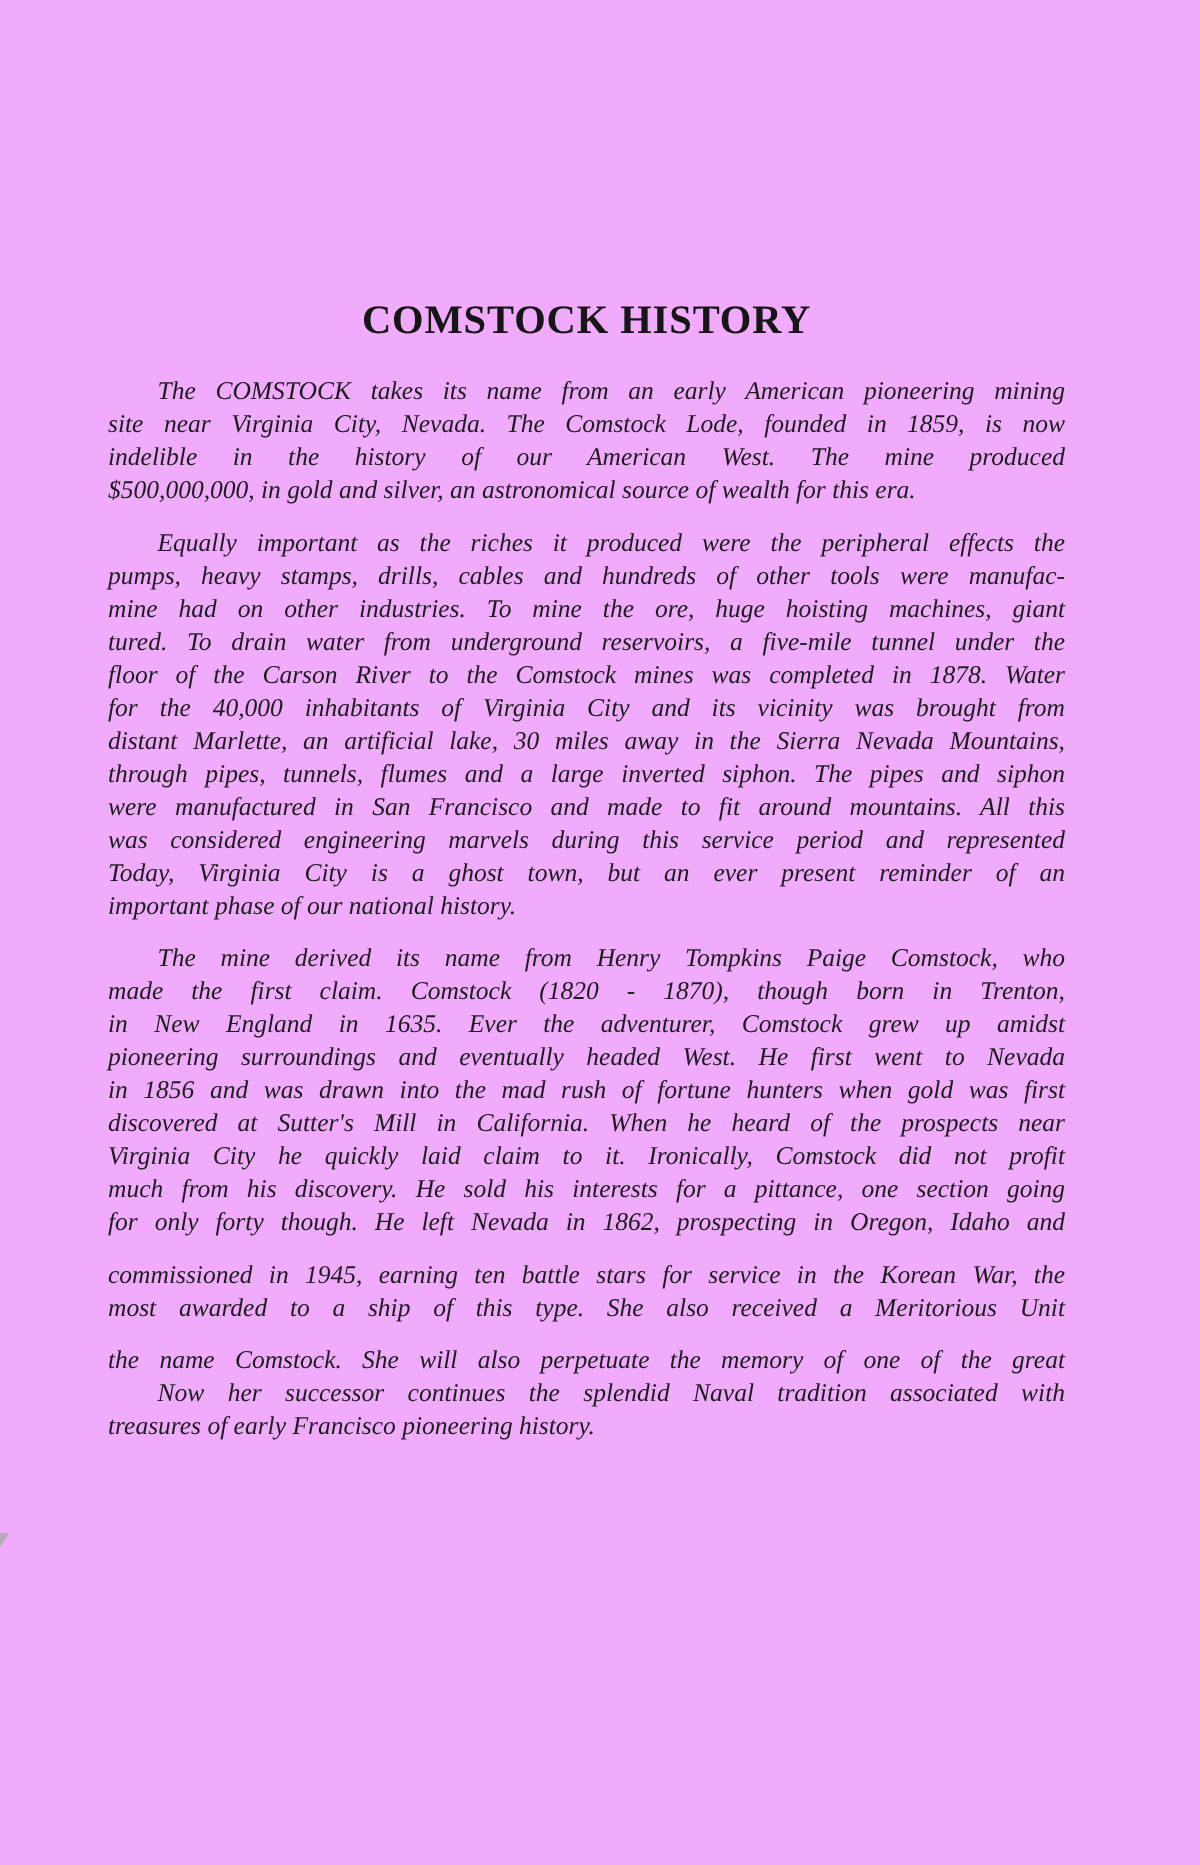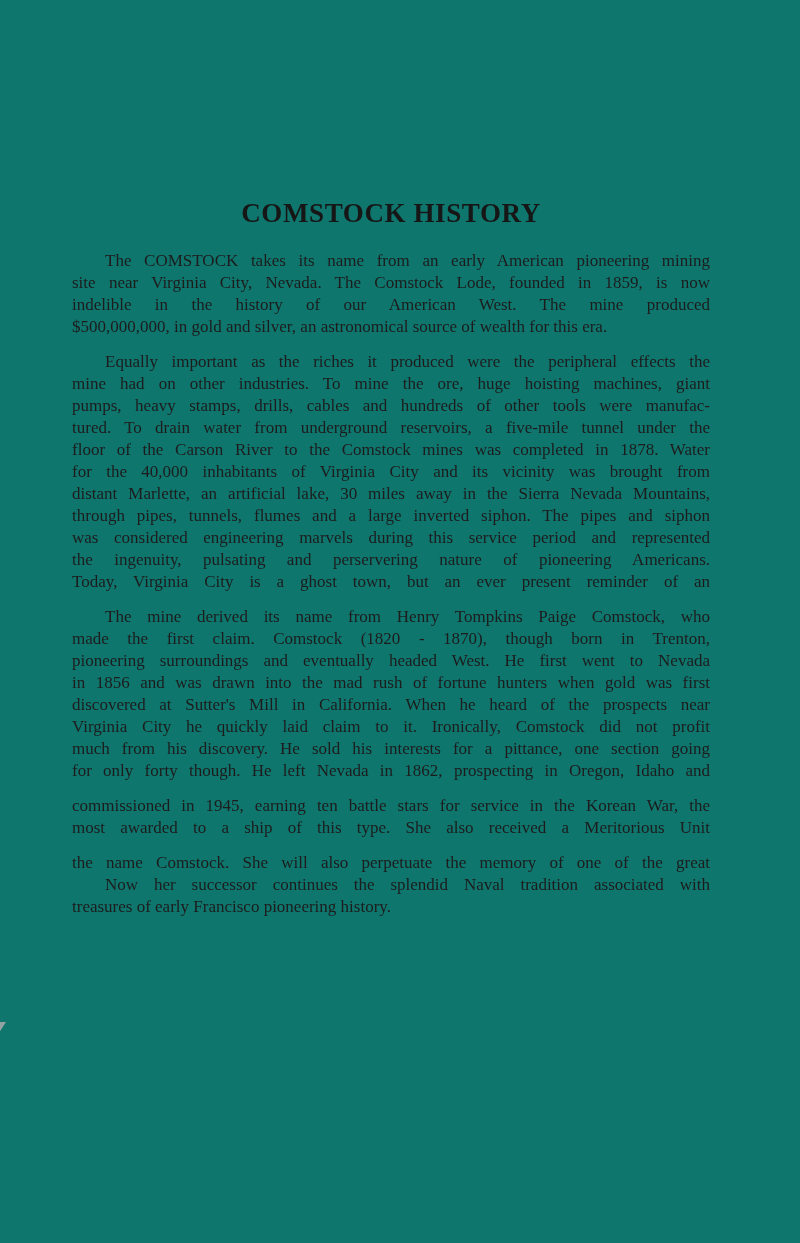--- a/index.html
+++ b/index.html
@@ -3,21 +3,21 @@
 <meta charset="utf-8">
 <style>
   html, body {
     margin: 0;
     padding: 0;
   }
   .page {
     position: relative;
     width: 800px;
     height: 1243px;
-    background: #0f766e;
+    background: #f0abfc;
     font-family: "Liberation Serif", serif;
     color: #1c1c1c;
     overflow: hidden;
   }
   .content {
     position: absolute;
     left: 72px;
     top: 198px;
     width: 638px;
   }
@@ -25,20 +25,21 @@
     margin: 0 0 22px 0;
     font-size: 27px;
     font-weight: 700;
     letter-spacing: 0.6px;
     text-align: center;
     line-height: 30px;
     color: #161616;
   }
   .para {
     margin: 0 0 13px 0;
+    font-style: italic;
   }
   .line {
     font-size: 17px;
     line-height: 22px;
     text-align: justify;
     text-align-last: justify;
     white-space: nowrap; 
   }
   .line {
     white-space: normal;
@@ -68,34 +69,36 @@
     <h1 class="title">COMSTOCK HISTORY</h1>
     <div id="paragraphs">
         <div class="para">
           <div class="line first">The COMSTOCK takes its name from an early American pioneering mining</div>
           <div class="line">site near Virginia City, Nevada.  The Comstock Lode, founded in 1859, is now</div>
           <div class="line">indelible in the history of our American West.  The mine produced</div>
           <div class="line last">$500,000,000, in gold and silver, an astronomical source of wealth for this era.</div>
         </div>
         <div class="para">
           <div class="line first">Equally important as the riches it produced were the peripheral effects the</div>
+          <div class="line">pumps, heavy stamps, drills, cables and hundreds of other tools were manufac-</div>
           <div class="line">mine had on other industries.  To mine the ore, huge hoisting machines, giant</div>
-          <div class="line">pumps, heavy stamps, drills, cables and hundreds of other tools were manufac-</div>
           <div class="line">tured.  To drain water from underground reservoirs, a five-mile tunnel under the</div>
           <div class="line">floor of the Carson River to the Comstock mines was completed in 1878.  Water</div>
           <div class="line">for the 40,000 inhabitants of Virginia City and its vicinity was brought from</div>
           <div class="line">distant Marlette, an artificial lake, 30 miles away in the Sierra Nevada Mountains,</div>
           <div class="line">through pipes, tunnels, flumes and a large inverted siphon.  The pipes and siphon</div>
+          <div class="line">were manufactured in San Francisco and made to fit around mountains.  All this</div>
           <div class="line">was considered engineering marvels during this service period and represented</div>
-          <div class="line">the ingenuity, pulsating and perservering nature of pioneering Americans.</div>
           <div class="line">Today, Virginia City is a ghost town, but an ever present reminder of an</div>
+          <div class="line last">important phase of our national history.</div>
         </div>
         <div class="para">
           <div class="line first">The mine derived its name from Henry Tompkins Paige Comstock, who</div>
           <div class="line">made the first claim.  Comstock (1820 - 1870), though born in Trenton,</div>
+          <div class="line">in New England in 1635.  Ever the adventurer, Comstock grew up amidst</div>
           <div class="line">pioneering surroundings and eventually headed West.  He first went to Nevada</div>
           <div class="line">in 1856 and was drawn into the mad rush of fortune hunters when gold was first</div>
           <div class="line">discovered at Sutter's Mill in California.  When he heard of the prospects near</div>
           <div class="line">Virginia City he quickly laid claim to it.  Ironically, Comstock did not profit</div>
           <div class="line">much from his discovery.  He sold his interests for a pittance, one section going</div>
           <div class="line">for only forty though.  He left Nevada in 1862, prospecting in Oregon, Idaho and</div>
         </div>
         <div class="para">
           <div class="line">commissioned in 1945, earning ten battle stars for service in the Korean War, the</div>
           <div class="line">most awarded to a ship of this type.  She also received a Meritorious Unit</div>

